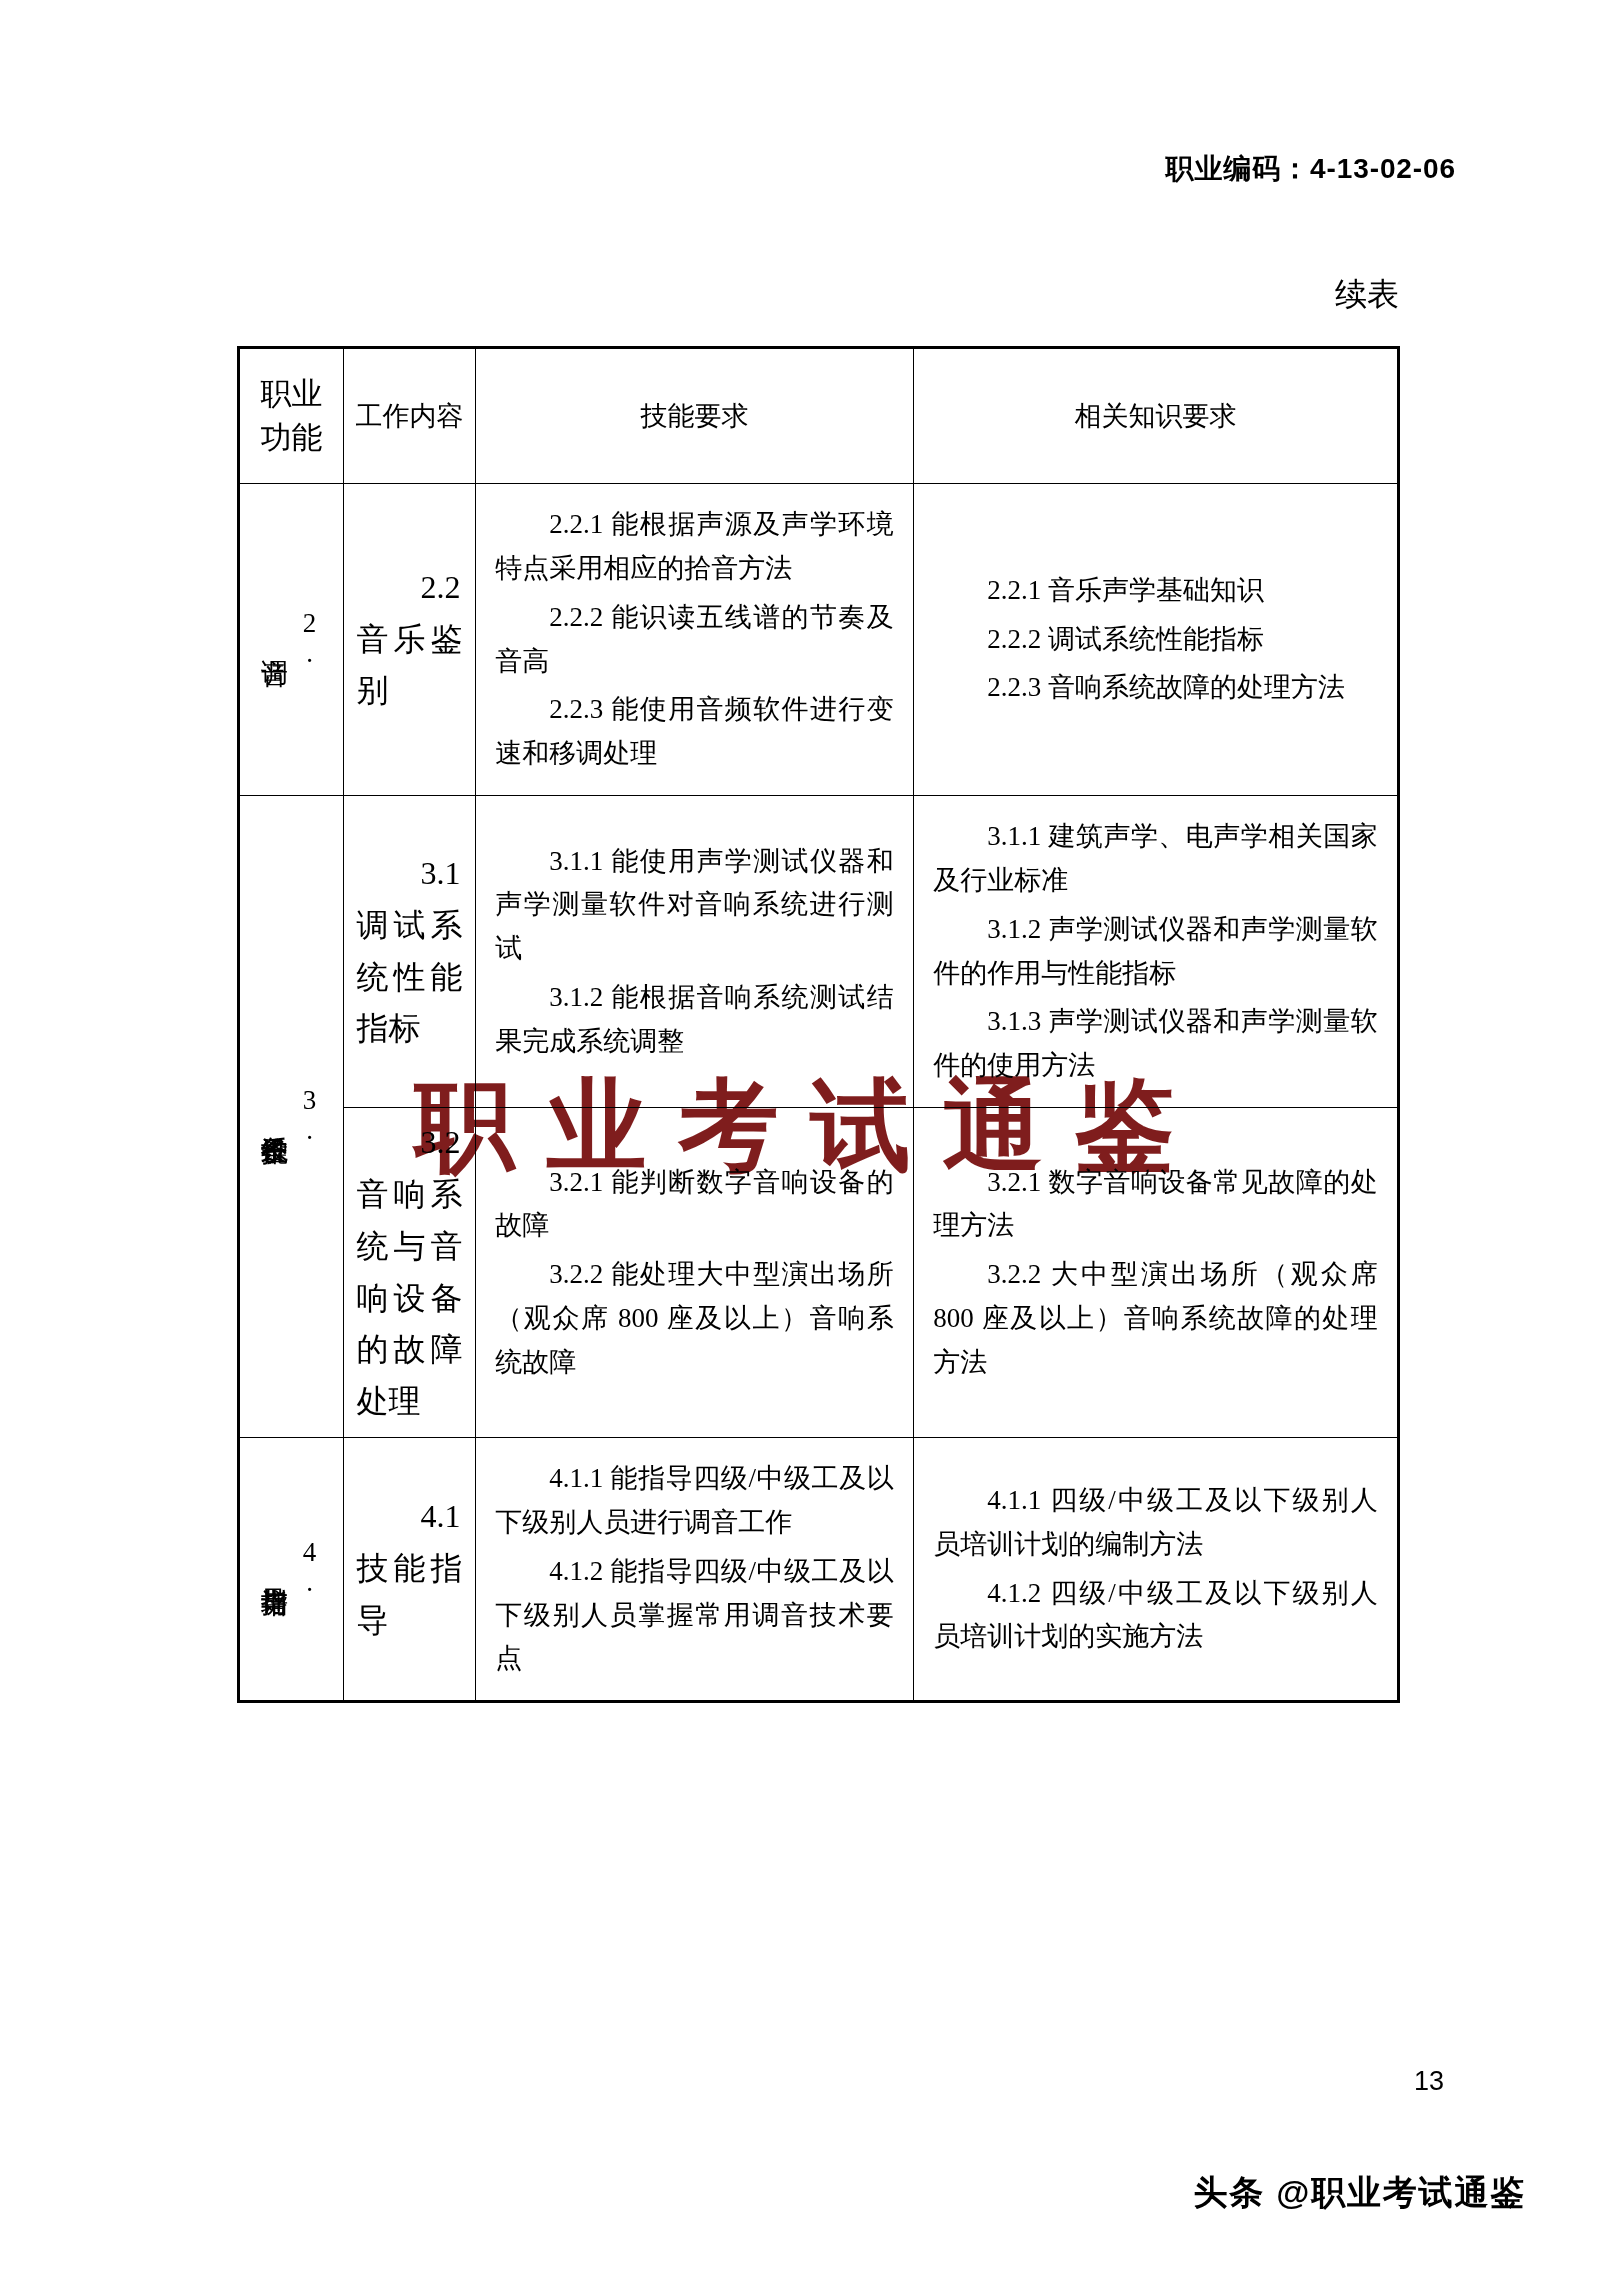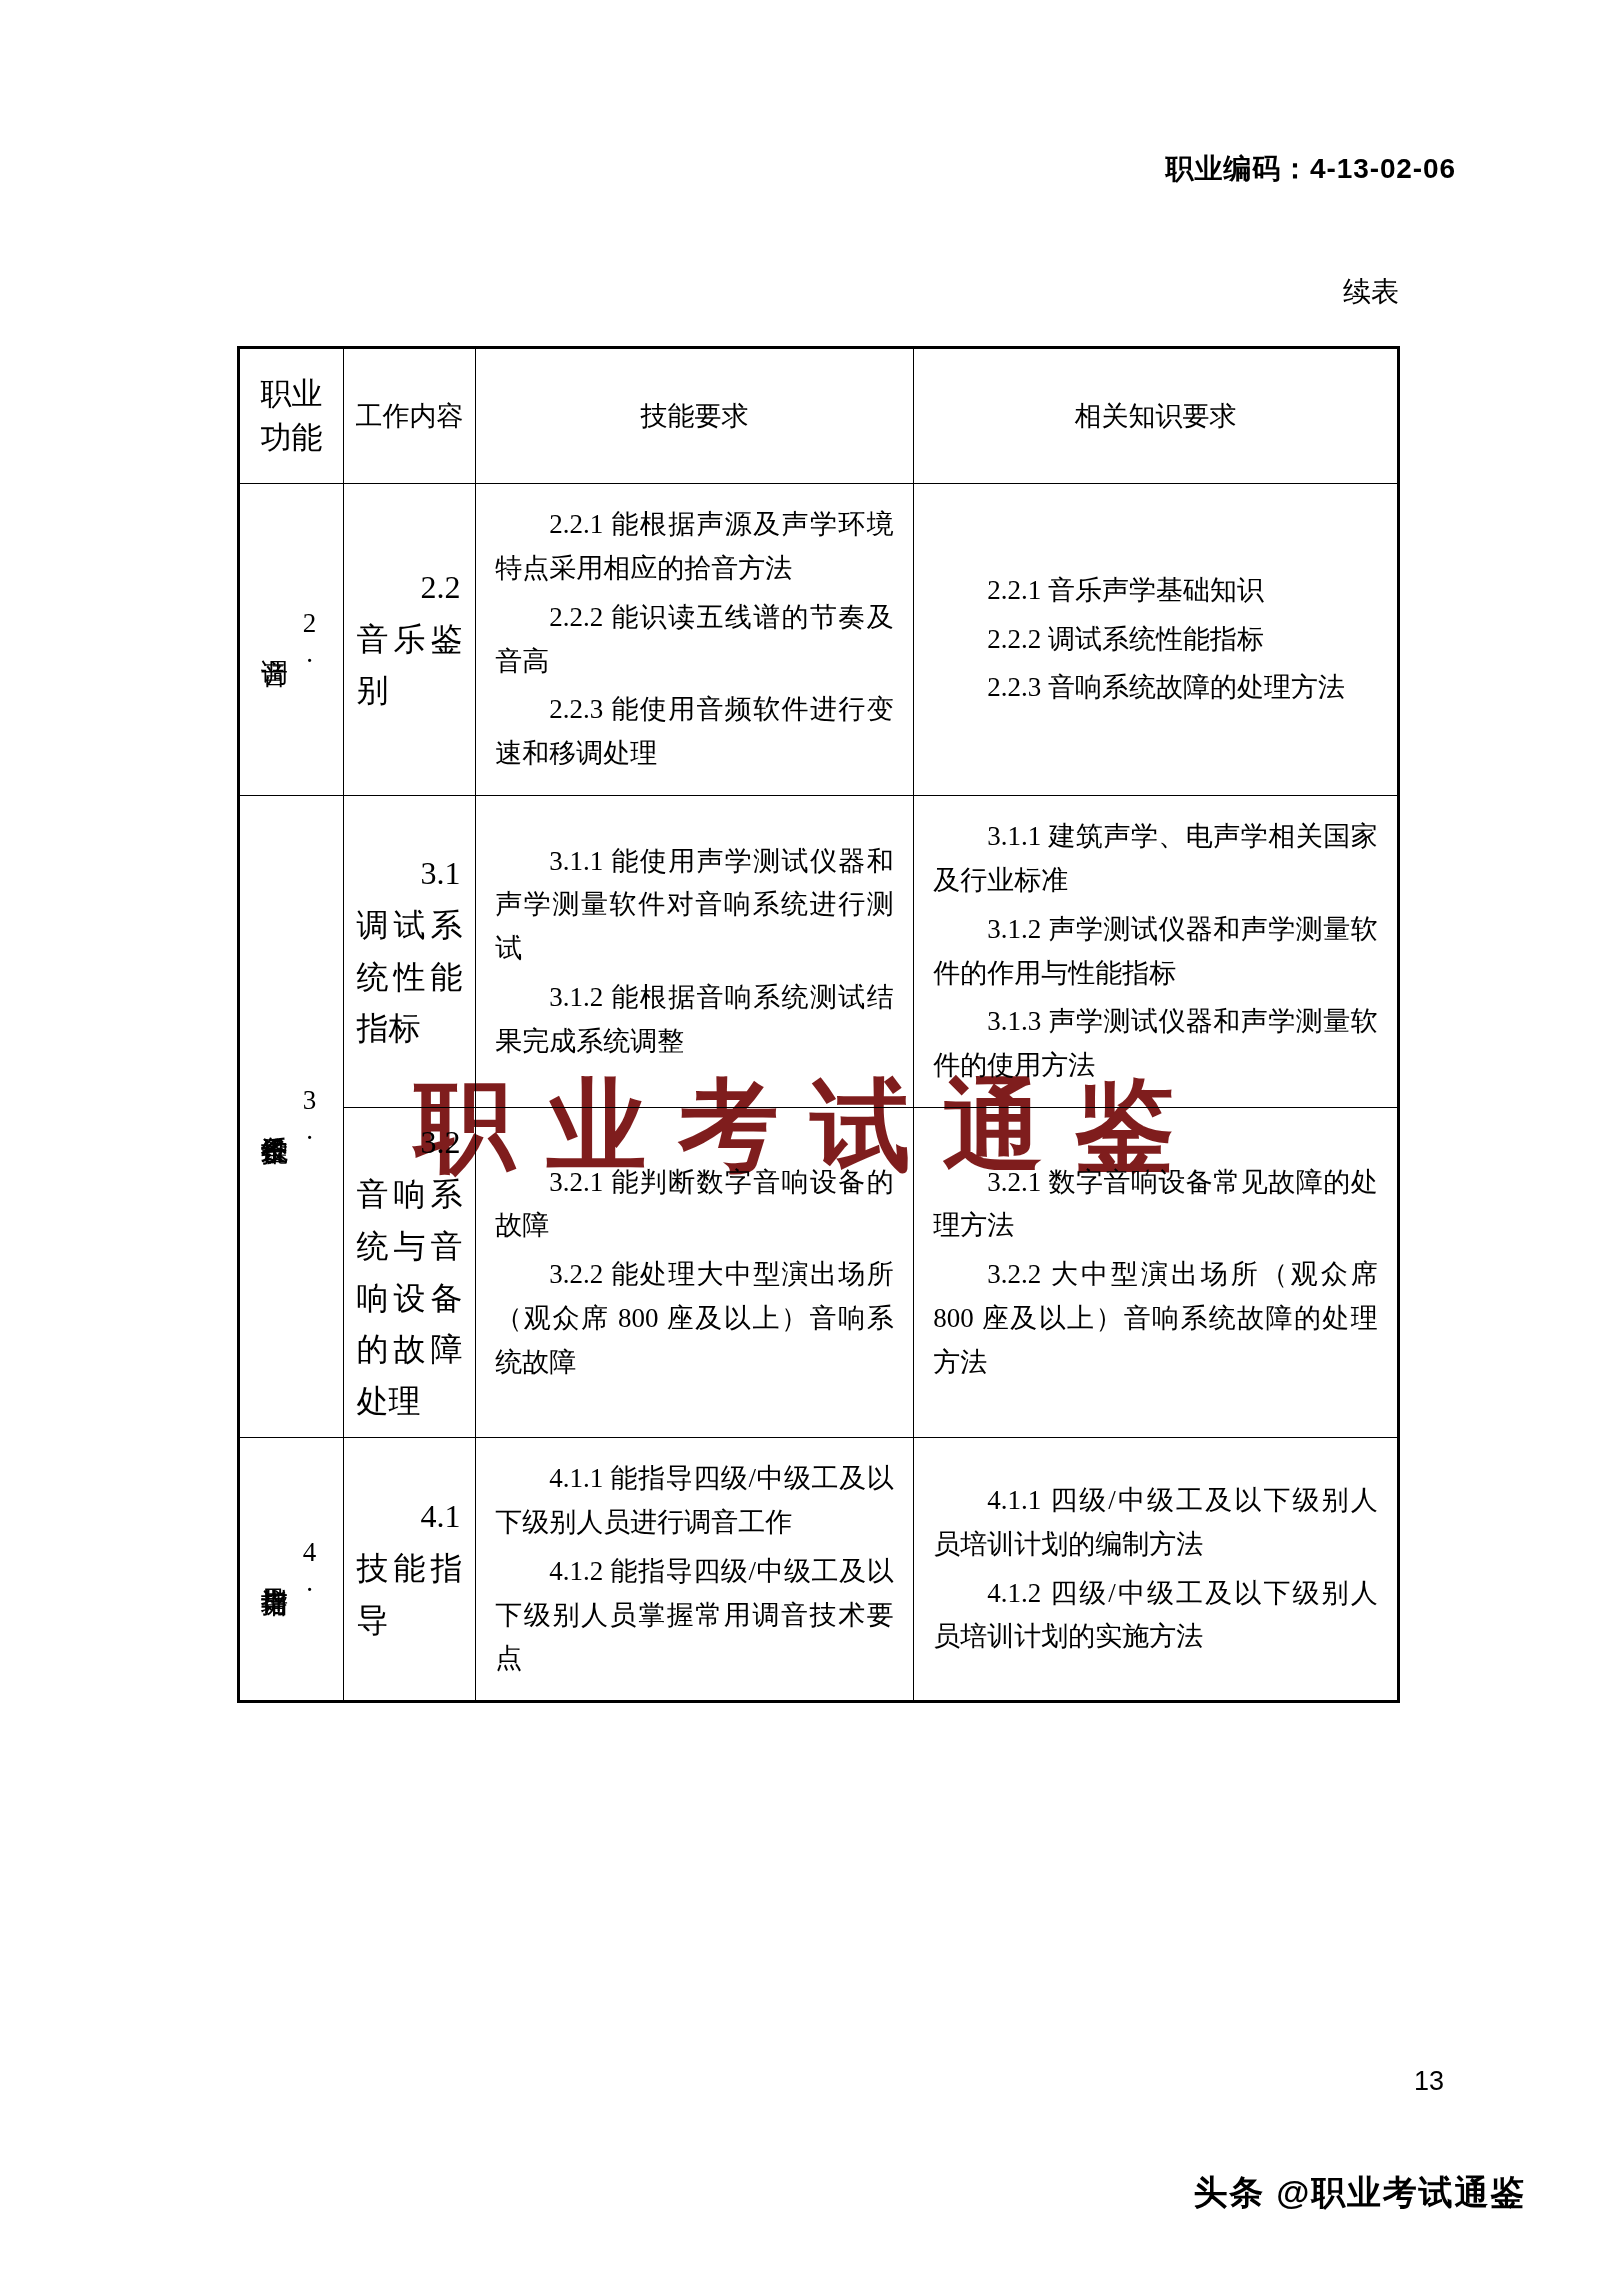--- a/index.html
+++ b/index.html
@@ -35,21 +35,21 @@
     letter-spacing: 0.9px;
     font-family: "Liberation Sans", "DejaVu Sans", sans-serif;
   }
 
   .cont-label {
     position: absolute;
     top: 273px;
     left: 0;
     width: 1399px;
     text-align: right;
-    font-size: 28px;
+    font-size: 32px;
     font-family: "Liberation Serif", "DejaVu Serif", serif;
   }
 
   
   .watermark {
     position: absolute;
     top: 1060px;
     left: 0;
     width: 1621px;
     text-align: center;

